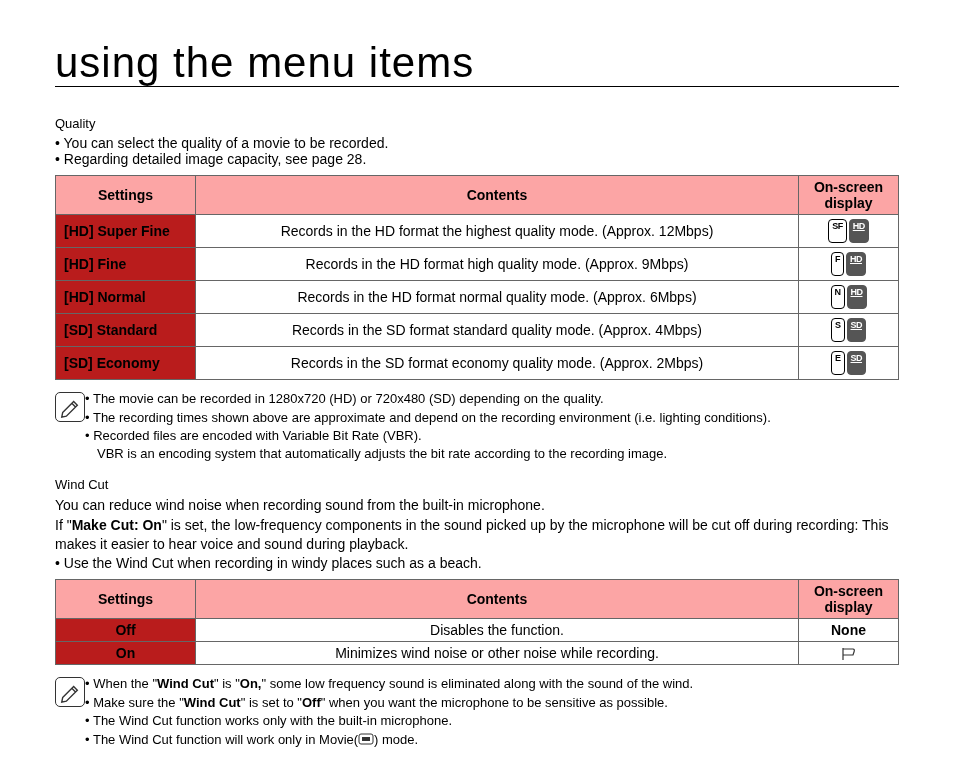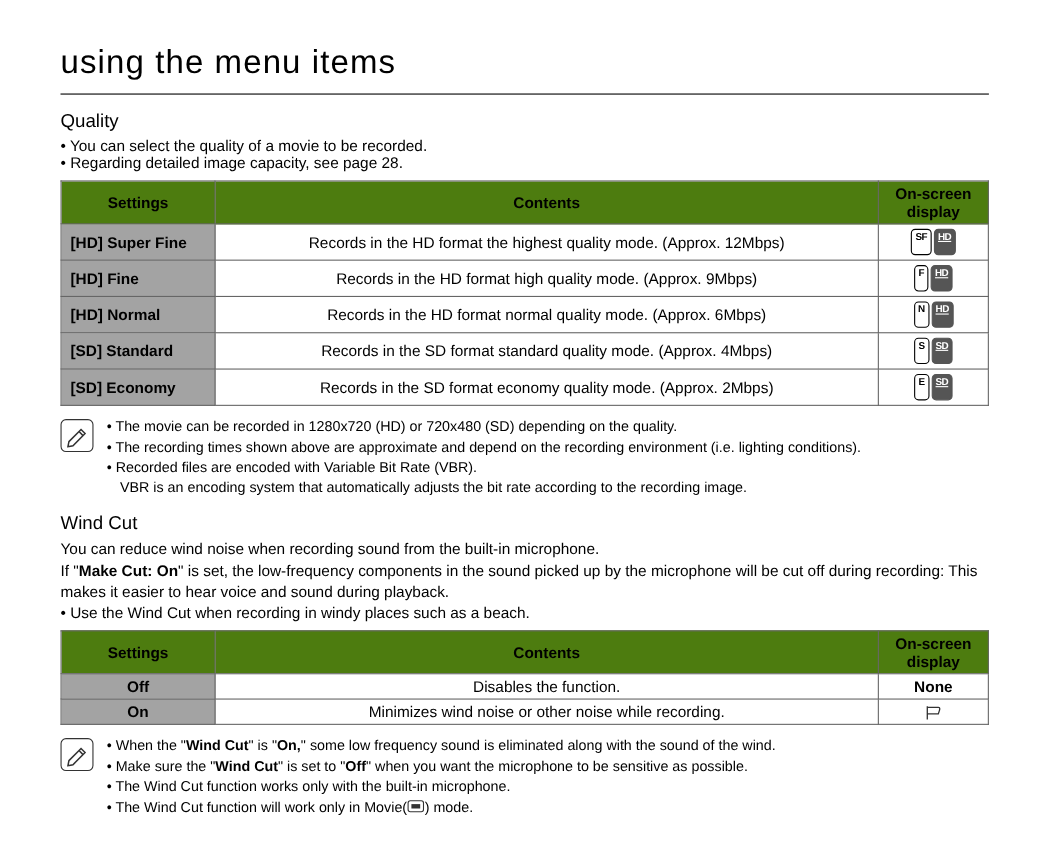--- a/index.html
+++ b/index.html
@@ -8,60 +8,60 @@
     background: #fff;
     width: 954px;
     height: 766px;
     padding: 40px 55px 20px 55px;
     color: #000;
     font-size: 14px;
   }
   .page-title {
     font-family: "Helvetica Neue", Arial, sans-serif;
     font-weight: 200;
-    font-size: 30px;
+    font-size: 42px;
     letter-spacing: 1px;
     border-bottom: 1.5px solid #000;
-    padding-bottom: 12px;
-    margin-bottom: 14px;
+    padding-bottom: 0;
+    margin-bottom: 29px;
     line-height: 1.1;
   }
   .section-heading {
-    font-size: 17px;
+    font-size: 13px;
     font-weight: normal;
     margin-bottom: 4px;
   }
   ul.intro { list-style: none; padding-left: 0; margin-bottom: 8px; }
   ul.intro li::before { content: "• "; }
   table {
     width: 100%;
     border-collapse: collapse;
     margin-bottom: 10px;
   }
   th, td {
     border: 1px solid #666;
     padding: 3px 8px;
     font-size: 14px;
     vertical-align: middle;
   }
   th {
-    background: #4d7c0f;
+    background: #fca5a5;
     font-weight: bold;
     text-align: center;
   }
   td.setting {
-    background: #a3a3a3;
+    background: #b91c1c;
     font-weight: bold;
     text-align: left;
     width: 140px;
   }
   td.setting.center { text-align: center; font-weight: bold; }
   td.content { text-align: center; }
   td.icon { text-align: center; width: 100px; white-space: nowrap; }
-  .note-block { display: flex; gap: 12px; margin-bottom: 14px; }
+  .note-block { display: flex; gap: 0; margin-bottom: 14px; }
   .note-icon {
     flex: 0 0 30px;
     height: 30px;
     border: 1.5px solid #333;
     border-radius: 5px;
     display: flex;
     align-items: center;
     justify-content: center;
     margin-top: 2px;
   }

